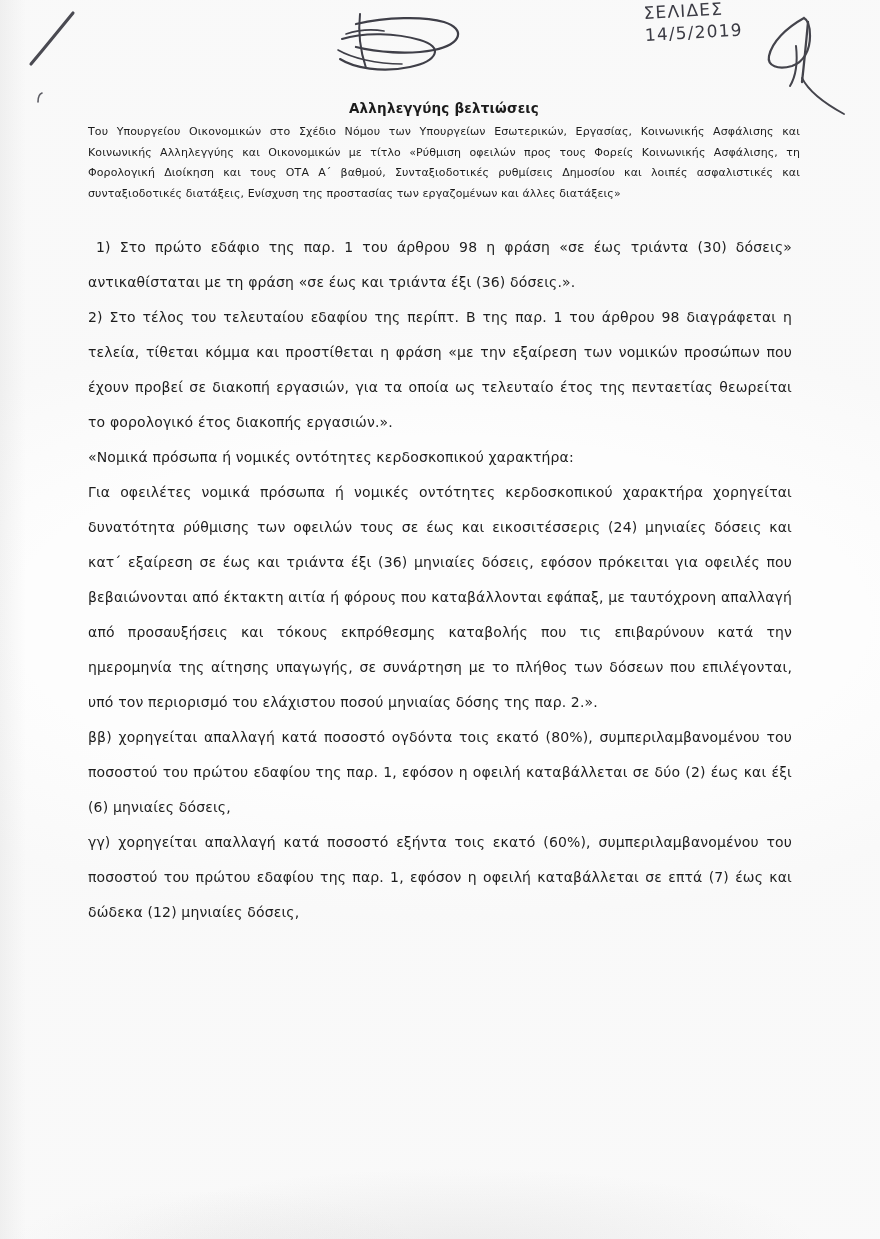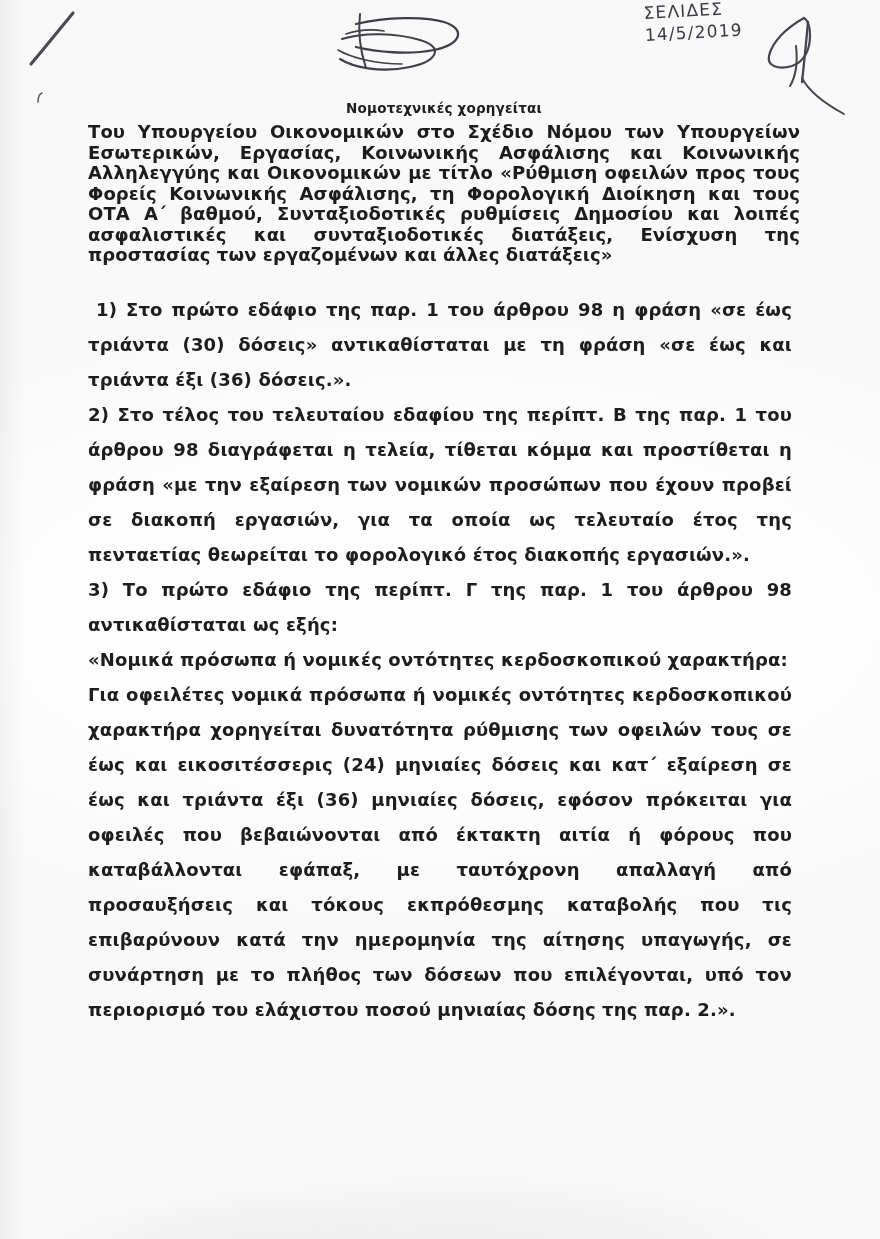--- a/index.html
+++ b/index.html
@@ -71,36 +71,35 @@
     text-align: center;
     font-size: 13.5px;
     font-weight: bold;
     color: #1c1c1c;
     margin: 0 0 6px 0;
     letter-spacing: 0.2px;
   }
   .intro {
     text-align: justify;
     text-justify: inter-word;
-    font-size: 18px;
-    font-weight: bold;
+    font-size: 11px;
+    font-weight: normal;
     color: #1c1c1c;
     line-height: 20.5px;
     margin: 0 0 26px 0;
     letter-spacing: 0.1px;
   }
   .para {
     text-align: justify;
     text-justify: inter-word;
-    font-size: 18px;
+    font-size: 14px;
     color: #1d1d1d;
     line-height: 35px;
     margin: 0 8px 0 0;
     letter-spacing: 0.15px;
-    font-weight: bold;
   }
   .para.indent-first {
     text-indent: 8px;
   }
 </style>
 </head>
 <body>
 
 <div class="page">
 
@@ -135,24 +134,25 @@
       <path d="M52 6 C34 16, 20 30, 17 44 C15 54, 26 58, 40 54
                C52 50, 58 38, 58 24 C58 14, 56 8, 52 6" stroke-width="2.2"></path>
       <path d="M56 10 C54 32, 52 52, 50 70" stroke-width="2.3"></path>
       <path d="M44 34 C46 52, 44 64, 38 74" stroke-width="2.0"></path>
       <path d="M50 66 C56 78, 70 90, 92 102" stroke-width="1.8"></path>
     </g>
   </svg>
 
   <div class="content">
 
-    <div class="doc-heading">Νομοτεχνικές χορηγείται</div>
+    <div class="doc-heading">Αλληλεγγύης βελτιώσεις</div>
 
     <div class="intro">Του Υπουργείου Οικονομικών στο Σχέδιο Νόμου των Υπουργείων Εσωτερικών, Εργασίας, Κοινωνικής Ασφάλισης και Κοινωνικής Αλληλεγγύης και Οικονομικών με τίτλο «Ρύθμιση οφειλών προς τους Φορείς Κοινωνικής Ασφάλισης, τη Φορολογική Διοίκηση και τους ΟΤΑ Α΄ βαθμού, Συνταξιοδοτικές ρυθμίσεις Δημοσίου και λοιπές ασφαλιστικές και συνταξιοδοτικές διατάξεις, Ενίσχυση της προστασίας των εργαζομένων και άλλες διατάξεις»</div>
 
     <p class="para indent-first"> 1) Στο πρώτο εδάφιο της παρ. 1 του άρθρου 98 η φράση «σε έως τριάντα (30) δόσεις» αντικαθίσταται με τη φράση «σε έως και τριάντα έξι (36) δόσεις.».</p>
     <p class="para">2) Στο τέλος του τελευταίου εδαφίου της περίπτ. Β της παρ. 1 του άρθρου 98 διαγράφεται η τελεία, τίθεται κόμμα και προστίθεται η φράση «με την εξαίρεση των νομικών προσώπων που έχουν προβεί σε διακοπή εργασιών, για τα οποία ως τελευταίο έτος της πενταετίας θεωρείται το φορολογικό έτος διακοπής εργασιών.».</p>
-    <p class="para">3) Το πρώτο εδάφιο της περίπτ. Γ της παρ. 1 του άρθρου 98 αντικαθίσταται ως εξής:</p>
     <p class="para">«Νομικά πρόσωπα ή νομικές οντότητες κερδοσκοπικού χαρακτήρα:</p>
     <p class="para">Για οφειλέτες νομικά πρόσωπα ή νομικές οντότητες κερδοσκοπικού χαρακτήρα χορηγείται δυνατότητα ρύθμισης των οφειλών τους σε έως και εικοσιτέσσερις (24) μηνιαίες δόσεις και κατ΄ εξαίρεση σε έως και τριάντα έξι (36) μηνιαίες δόσεις, εφόσον πρόκειται για οφειλές που βεβαιώνονται από έκτακτη αιτία ή φόρους που καταβάλλονται εφάπαξ, με ταυτόχρονη απαλλαγή από προσαυξήσεις και τόκους εκπρόθεσμης καταβολής που τις επιβαρύνουν κατά την ημερομηνία της αίτησης υπαγωγής, σε συνάρτηση με το πλήθος των δόσεων που επιλέγονται, υπό τον περιορισμό του ελάχιστου ποσού μηνιαίας δόσης της παρ. 2.».</p>
+    <p class="para">ββ) χορηγείται απαλλαγή κατά ποσοστό ογδόντα τοις εκατό (80%), συμπεριλαμβανομένου του ποσοστού του πρώτου εδαφίου της παρ. 1, εφόσον η οφειλή καταβάλλεται σε δύο (2) έως και έξι (6) μηνιαίες δόσεις,</p>
+    <p class="para">γγ) χορηγείται απαλλαγή κατά ποσοστό εξήντα τοις εκατό (60%), συμπεριλαμβανομένου του ποσοστού του πρώτου εδαφίου της παρ. 1, εφόσον η οφειλή καταβάλλεται σε επτά (7) έως και δώδεκα (12) μηνιαίες δόσεις,</p>
 
   </div>
 </div>
 
 </body></html>

